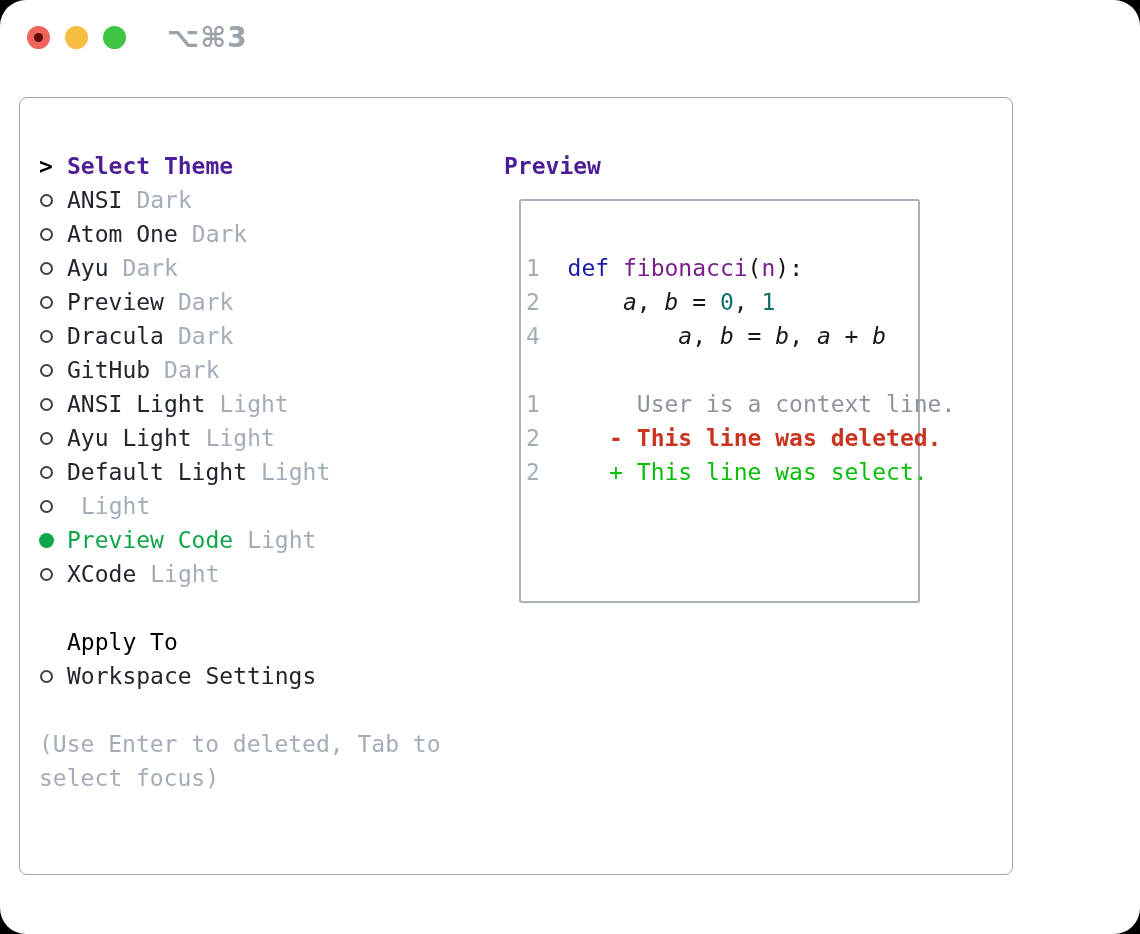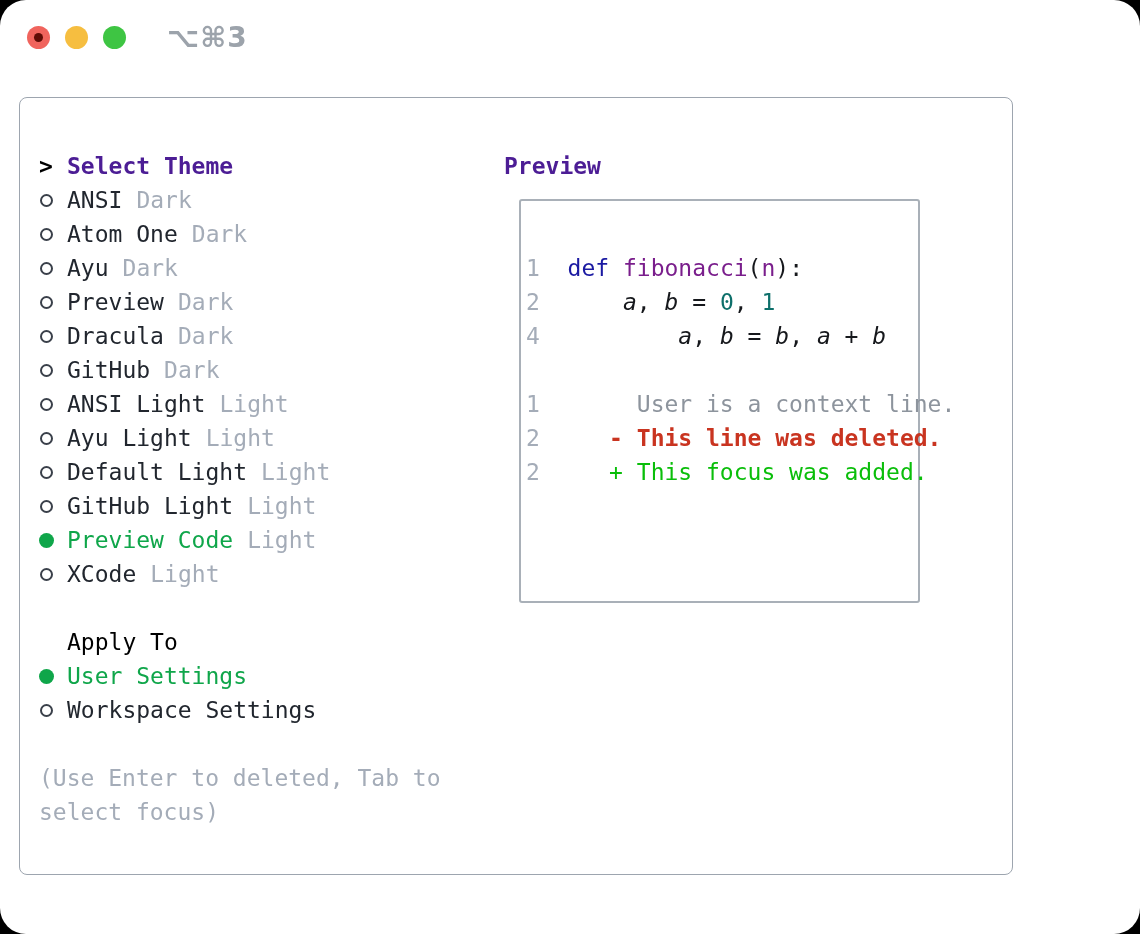--- a/index.html
+++ b/index.html
@@ -120,43 +120,38 @@
         <span class="tname">Ayu Light</span>
         <span class="tvar">Light</span>
       </div>
       <div class="row">
         <span class="mark"><span class="ring"></span></span>
         <span class="tname">Default Light</span>
         <span class="tvar">Light</span>
       </div>
       <div class="row">
         <span class="mark"><span class="ring"></span></span>
-        <span class="tname">GitHub Light</span>
         <span class="tvar">Light</span>
       </div>
       <div class="row">
         <span class="mark"><span class="dot"></span></span>
         <span class="tname sel">Preview Code</span>
         <span class="tvar">Light</span>
       </div>
       <div class="row">
         <span class="mark"><span class="ring"></span></span>
         <span class="tname">XCode</span>
         <span class="tvar">Light</span>
       </div>
 
       <div class="row"></div>
 
       <div class="row">
         <span class="mark"></span>
         <span class="subhead">Apply To</span>
-      </div>
-      <div class="row">
-        <span class="mark"><span class="dot"></span></span>
-        <span class="green-text">User Settings</span>
       </div>
       <div class="row">
         <span class="mark"><span class="ring"></span></span>
         <span class="tname">Workspace Settings</span>
       </div>
 
       <div class="row"></div>
 
       <div class="row">
         <span class="help">(Use Enter to deleted, Tab to</span>
@@ -171,18 +166,18 @@
         <span class="heading">Preview</span>
       </div>
 
       <div class="preview-box">
         <div class="pline"><span class="ln">1</span><span class="pl">  </span><span class="kw">def</span><span class="pl"> </span><span class="fn">fibonacci</span><span class="pl">(</span><span class="fn">n</span><span class="pl">):</span></div>
         <div class="pline"><span class="ln">2</span><span class="pl">      </span><span class="var">a</span><span class="pl">, </span><span class="var">b</span><span class="pl"> = </span><span class="num">0</span><span class="pl">, </span><span class="num">1</span></div>
         <div class="pline"><span class="ln">4</span><span class="pl">          </span><span class="var">a</span><span class="pl">, </span><span class="var">b</span><span class="pl"> = </span><span class="var">b</span><span class="pl">, </span><span class="var">a</span><span class="pl"> + </span><span class="var">b</span></div>
         <div class="pline"></div>
         <div class="pline"><span class="ln">1</span><span class="ctx">       User is a context line.</span></div>
         <div class="pline"><span class="ln">2</span><span class="del">     - This line was deleted.</span></div>
-        <div class="pline"><span class="ln">2</span><span class="add">     + This focus was added.</span></div>
+        <div class="pline"><span class="ln">2</span><span class="add">     + This line was select.</span></div>
       </div>
     </div>
 
   </div>
 </div>
 
 </body></html>

